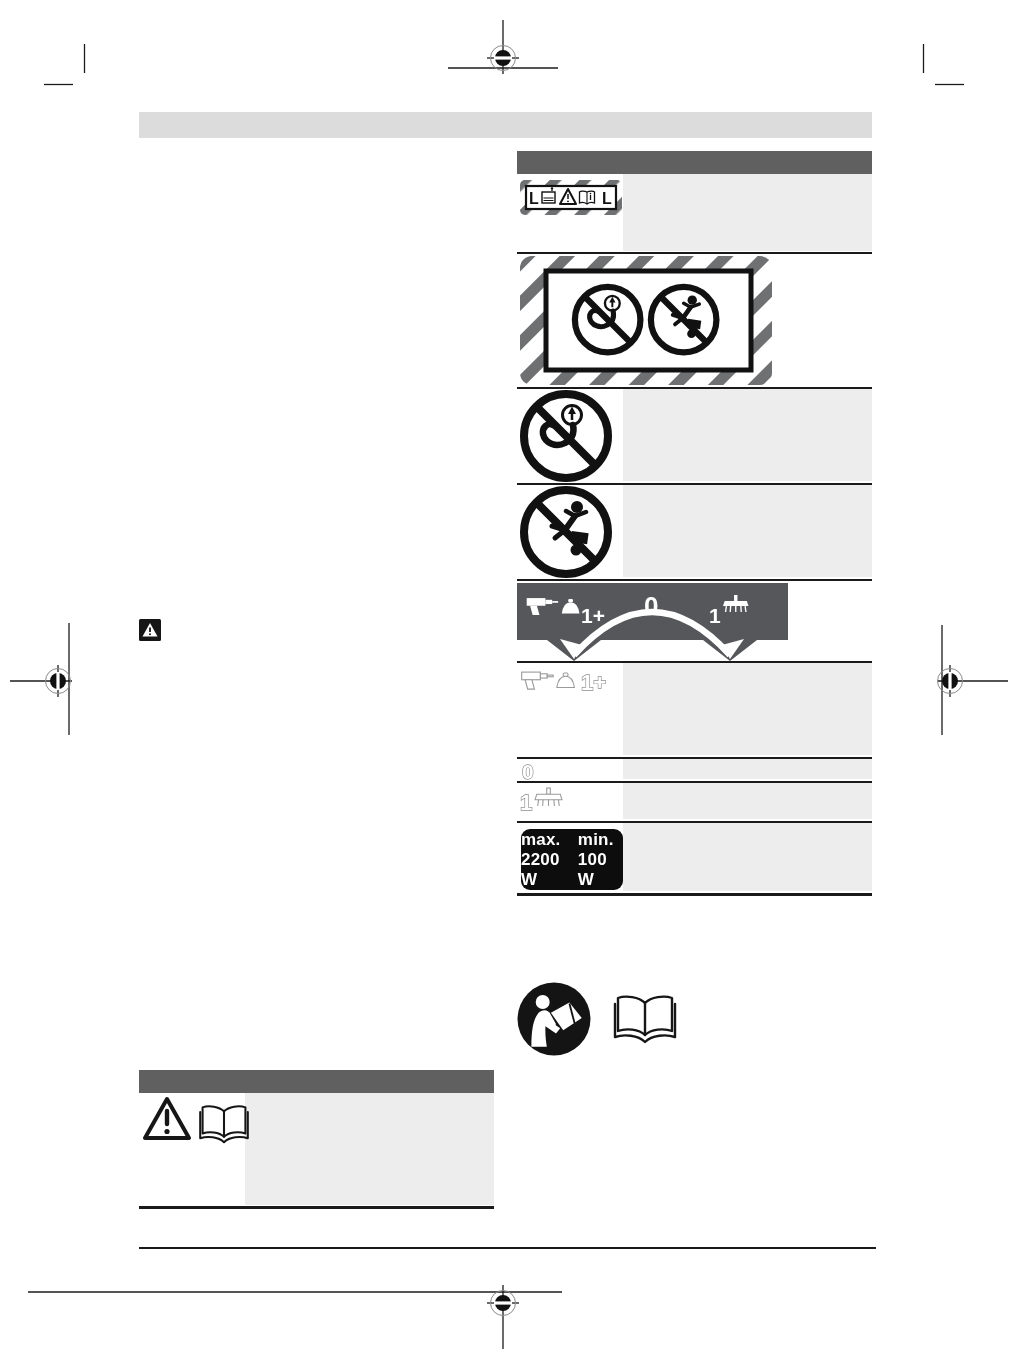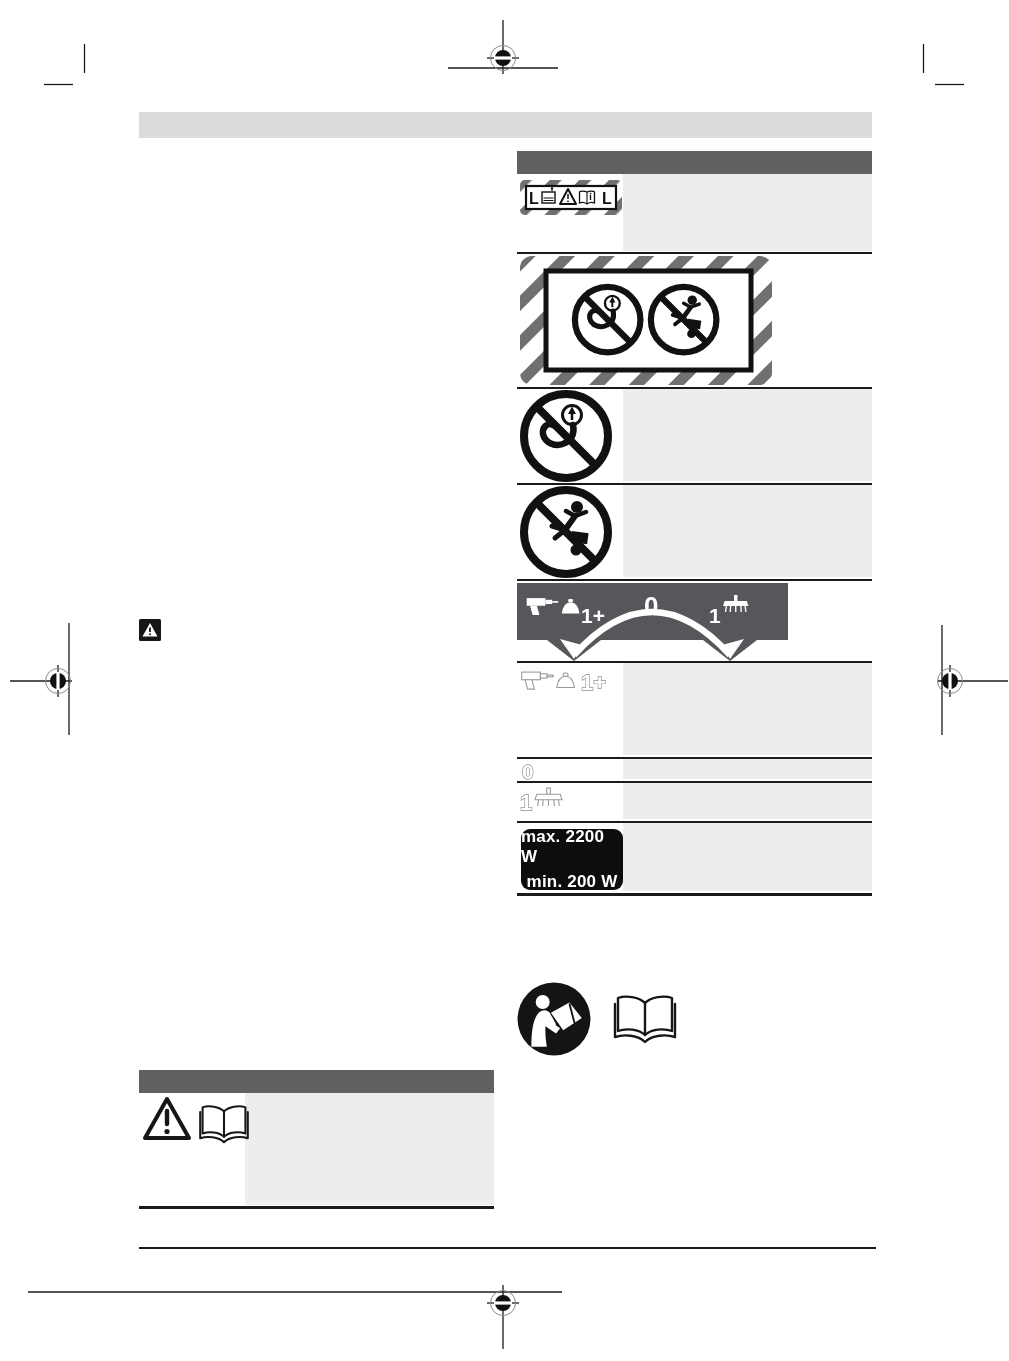--- a/index.html
+++ b/index.html
@@ -5,21 +5,21 @@
   html,body{margin:0;padding:0;background:#fff;}
   #page{position:relative;width:1009px;height:1361px;background:#fff;overflow:hidden;
         font-family:"Liberation Sans",sans-serif;}
   .abs{position:absolute;}
   .bar-dark{background:#606060;}
   .bar-light{background:#dcdcdc;}
   .cell{background:#ededed;}
   .rule{background:#1a1a1a;}
   svg text{font-family:"Liberation Sans",sans-serif;}
   #power-badge{background:#0d0d0d;border-radius:9px;color:#fff;font-weight:bold;
-    font-size:17px;display:flex;flex-direction:column;align-items:center;justify-content:center;
+    font-size:17px;display:flex;align-items:center;justify-content:center;
     gap:5px;letter-spacing:.2px;}
   .outline-txt{fill:#fff;stroke:#8d8d8d;stroke-width:1.3;paint-order:stroke;font-weight:bold;}
 </style>
 </head>
 <body>
 
 <div id="page">
 
   <svg class="abs" width="0" height="0" aria-hidden="true">
     <defs>
@@ -228,21 +228,21 @@
       <line x1="4" y1="13" x2="3" y2="20"></line>
         <line x1="9" y1="13" x2="8.5" y2="20"></line>
       <line x1="15" y1="13" x2="15" y2="20"></line>
         <line x1="21" y1="13" x2="21.5" y2="20"></line>
       <line x1="26" y1="13" x2="27" y2="20"></line>
     </g>
   </svg>
 
   <div id="power-badge" class="abs" style="left:521px;top:829px;width:102px;height:61px">
     <div>max. 2200 W</div>
-    <div>min. 200 W</div>
+    <div>min. 100 W</div>
   </div>
 
   <svg class="abs" style="left:517px;top:982px" width="74" height="74" viewBox="0 0 72 72">
     <circle cx="36" cy="36" r="35.5" fill="#141414"></circle>
     <circle cx="25" cy="19.5" r="6.8" fill="#fff"></circle>
     <path d="M14,63 C14,46 16,36 21,30 C25,26 31,27 33,32 L38,41 33,46 28,39 C27,49 28,56 29,63 Z" fill="#fff"></path>
     <path d="M26,34 L42,45 L38,50 L23,40 Z" fill="#fff"></path>
     <polygon points="33,30 51,20 63,35 45,47" fill="#fff"></polygon>
     <line x1="51" y1="21" x2="56" y2="40" stroke="#141414" stroke-width="1.8"></line>
   </svg>

